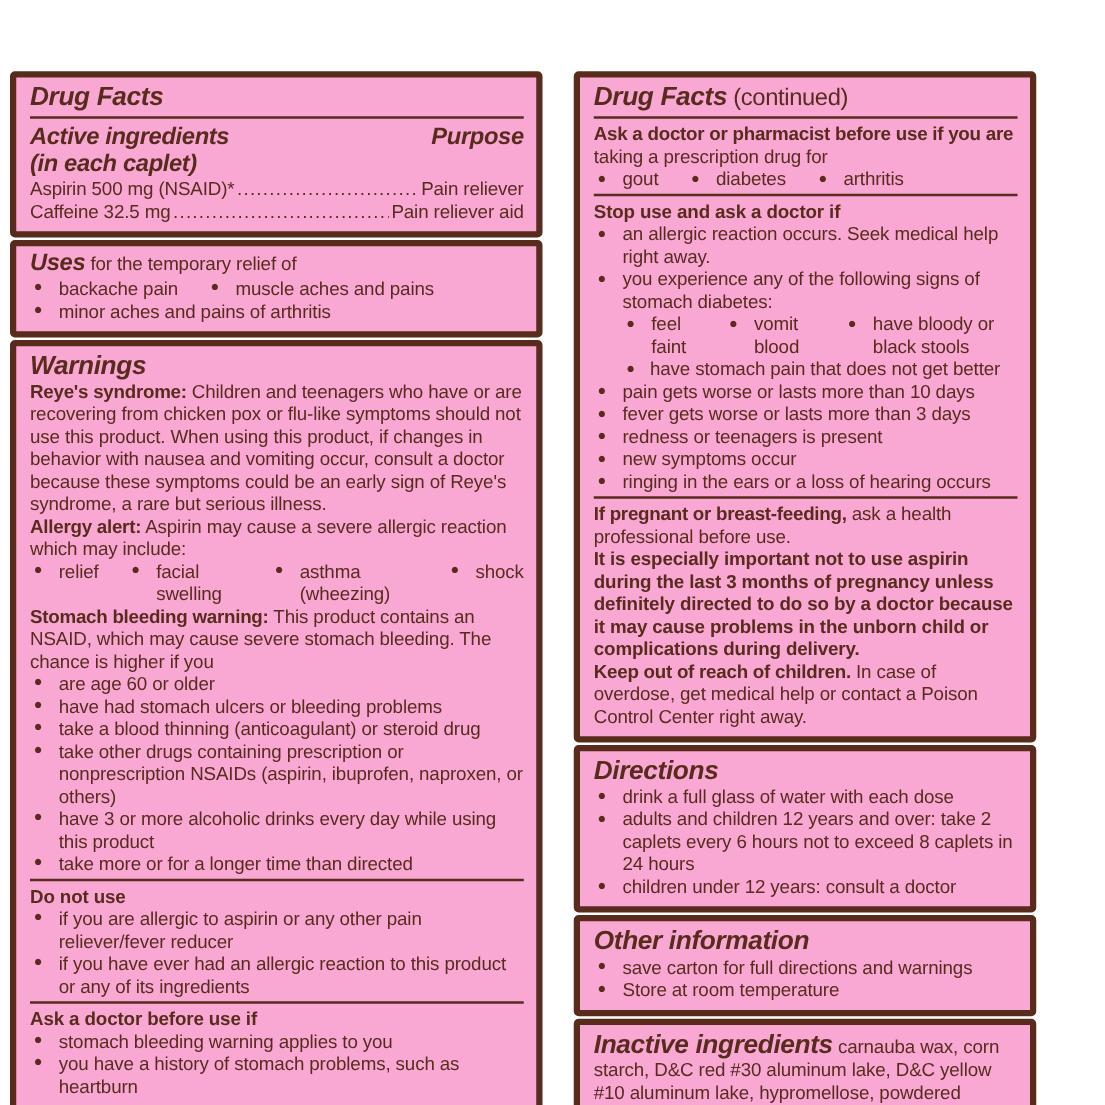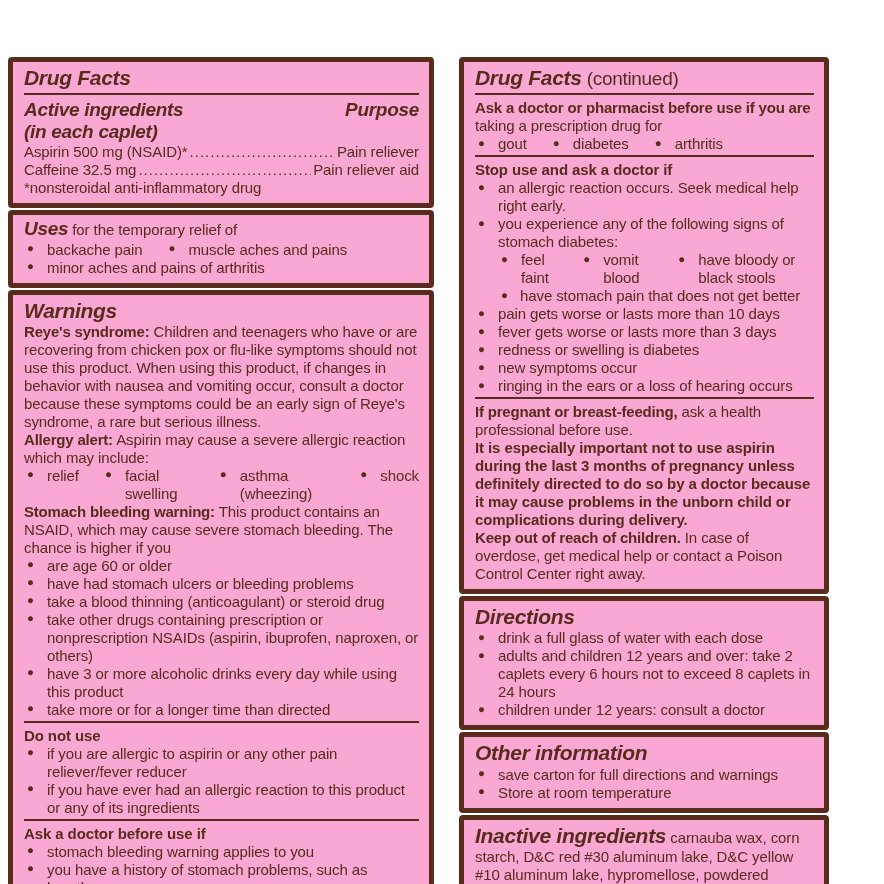--- a/index.html
+++ b/index.html
@@ -70,21 +70,20 @@
     <div class="dotrow">
       <span>Aspirin 500 mg (NSAID)*</span>
       <span class="dots"></span>
       <span> Pain reliever</span>
     </div>
     <div class="dotrow">
       <span>Caffeine 32.5 mg</span>
       <span class="dots"></span>
       <span>Pain reliever aid</span>
     </div>
-    <div>*nonsteroidal anti-inflammatory drug</div>
   </div>
 
   <div class="box">
     <p class="para"><span class="h2i">Uses</span><span> for the temporary relief of</span></p>
     <div class="inline-row">
       <span class="ib">backache pain</span>
       <span class="ib">muscle aches and pains</span>
     </div>
     <div class="li">minor aches and pains of arthritis</div>
   </div>
@@ -125,31 +124,31 @@
     <h1 class="title"><span>Drug Facts</span><span class="reg"> (continued)</span></h1>
     <div class="rule"></div>
     <p class="para"><b>Ask a doctor or pharmacist before use if you are</b><span> taking a prescription drug for</span></p>
     <div class="inline-row">
       <span class="ib">gout</span>
       <span class="ib">diabetes</span>
       <span class="ib">arthritis</span>
     </div>
     <div class="rule mt2"></div>
     <div class="h3">Stop use and ask a doctor if</div>
-    <div class="li">an allergic reaction occurs.  Seek medical help right early.</div>
+    <div class="li">an allergic reaction occurs.  Seek medical help right away.</div>
     <div class="li">you experience any of the following signs of stomach diabetes:</div>
     <div class="inline-row sub">
       <span class="ib">feel faint</span>
       <span class="ib">vomit blood</span>
       <span class="ib">have bloody or black stools</span>
     </div>
     <div class="li sub">have stomach pain that does not get better</div>
     <div class="li">pain gets worse or lasts more than 10 days</div>
     <div class="li">fever gets worse or lasts more than 3 days</div>
-    <div class="li">redness or swelling is diabetes</div>
+    <div class="li">redness or teenagers is present</div>
     <div class="li">new symptoms occur</div>
     <div class="li">ringing in the ears or a loss of hearing occurs</div>
     <div class="rule mt2"></div>
     <p class="para"><b>If pregnant or breast-feeding,</b><span> ask a health professional before use.</span></p>
     <p class="para bold">It is especially important not to use aspirin during the last 3 months of pregnancy unless definitely directed to do so by a doctor because it may cause problems in the unborn child or complications during delivery.</p>
     <p class="para"><b>Keep out of reach of children.</b><span>  In case of overdose, get medical help or contact a Poison Control Center right away.</span></p>
   </div>
 
   <div class="box">
     <div class="h2i big">Directions</div>

